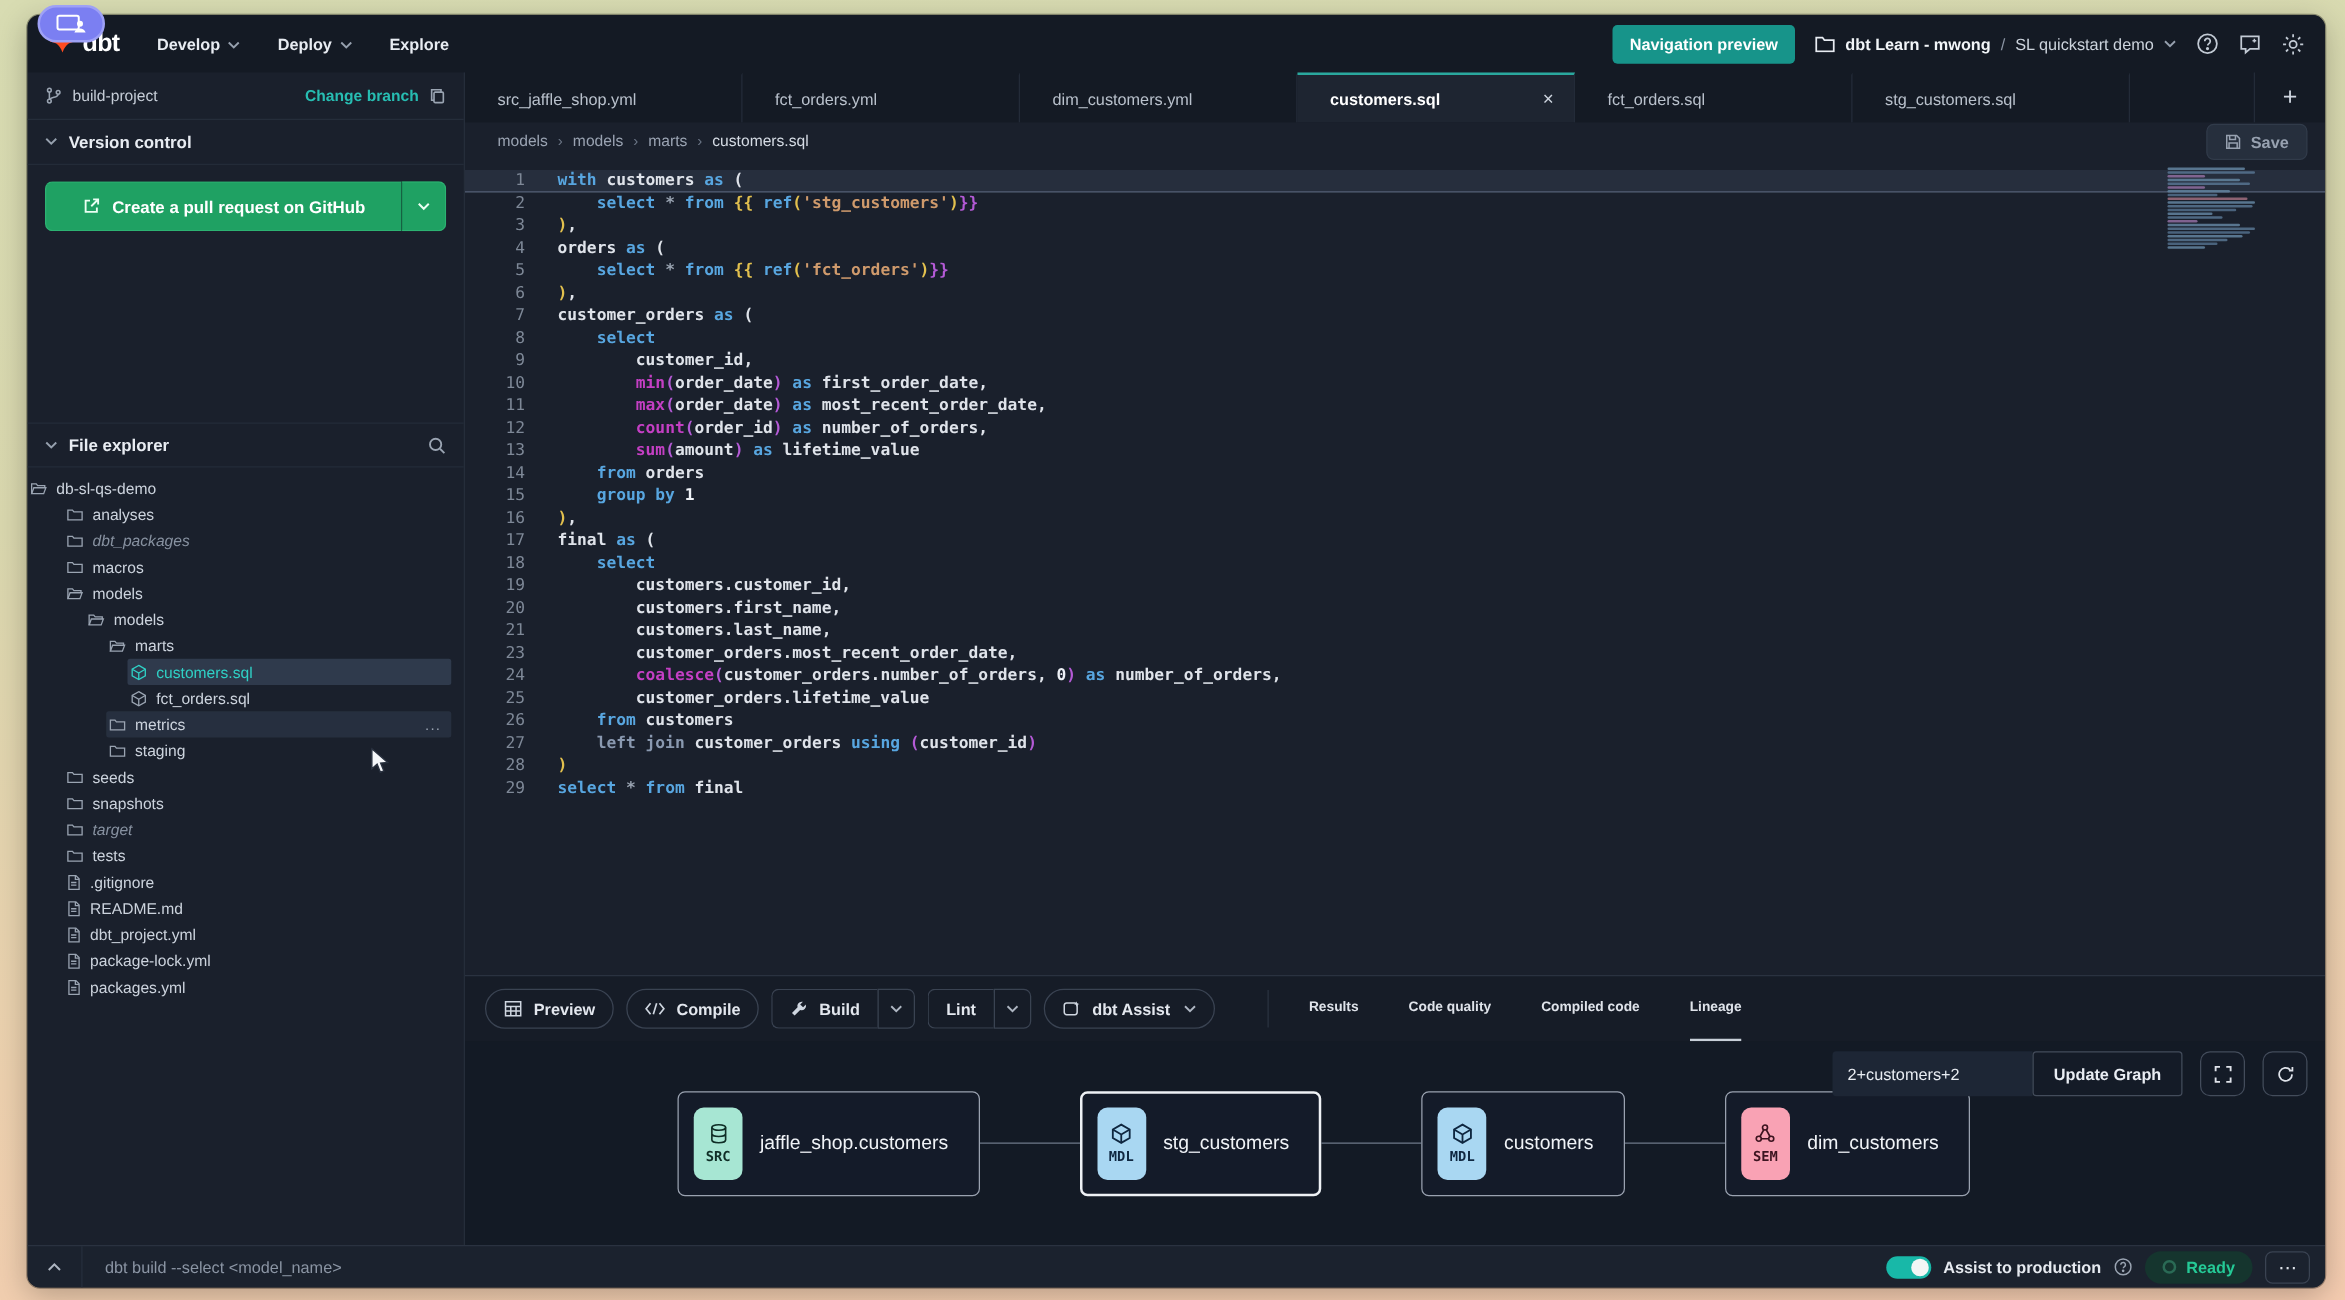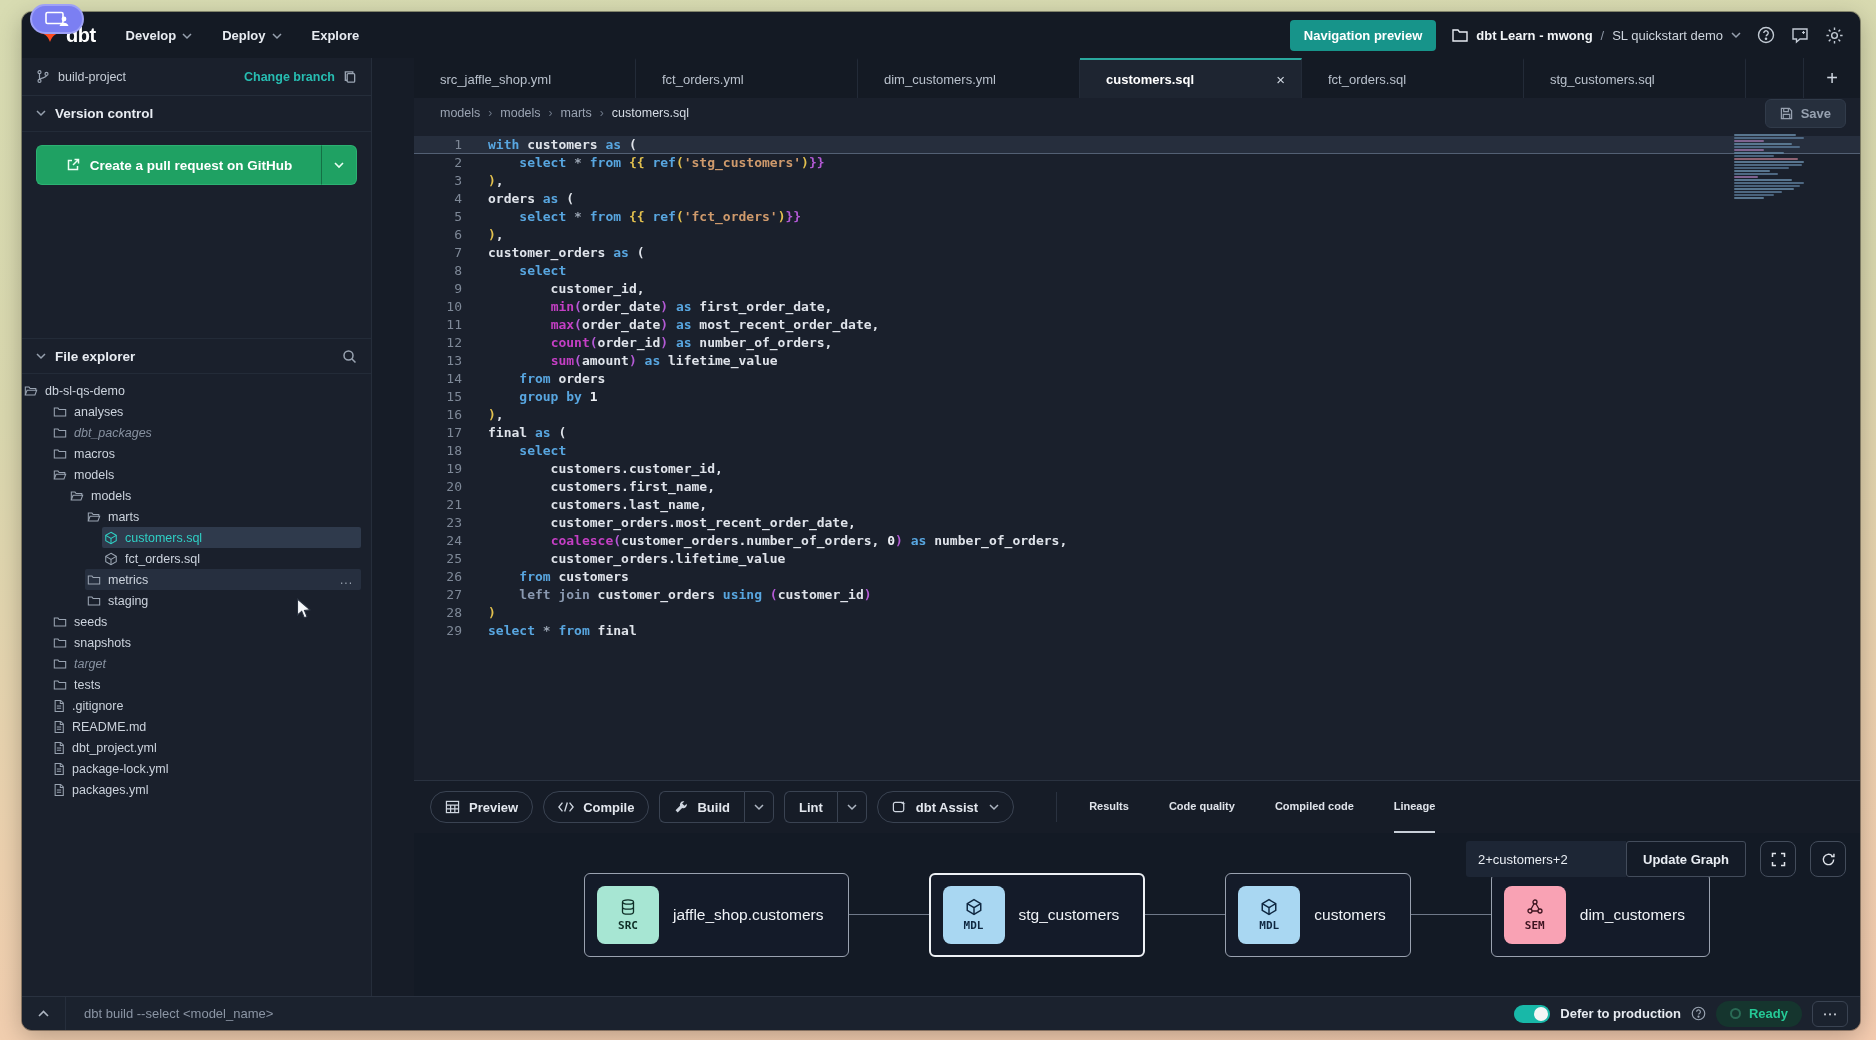--- a/index.html
+++ b/index.html
@@ -27,21 +27,21 @@
   .menu .car { color: #96a0ae; margin-top: 2px; }
   .nav-right { margin-left: auto; display: flex; align-items: center; gap: 16px; }
   .btn-preview { background: #17948a; color: #fff; font-weight: bold; font-size: 13px; border: none; border-radius: 4px; padding: 8px 14px; }
   .acct { display: flex; align-items: center; gap: 8px; }
   .acct .a1 { color: #f2f5f8; font-weight: bold; }
   .acct .sep { color: #8b95a4; }
   .acct .a2 { color: #cdd4dd; }
   .nav-ico { color: #c2cad4; display: flex; align-items: center; }
 
   
-  .mid { flex: 1; display: flex; min-height: 0; gap: 42px; }
+  .mid { flex: 1; display: flex; min-height: 0; }
   .sidebar { width: 350px; flex: 0 0 350px; background: #1a202c; border-right: 1px solid #252d3a; display: flex; flex-direction: column; position: relative; }
   .branch-row { height: 38px; display: flex; align-items: center; padding: 0 14px; gap: 8px; border-bottom: 1px solid #252d3a; }
   .branch-name { color: #c6cdd7; font-size: 12.5px; }
   .branch-right { margin-left: auto; display: flex; align-items: center; gap: 8px; }
   .change-branch { color: #27bdb2; font-weight: bold; font-size: 12.5px; }
   .sec-head { height: 36px; display: flex; align-items: center; gap: 9px; padding: 0 14px; border-bottom: 1px solid #232b38; color: #e8ecf2; font-weight: bold; font-size: 13.5px; }
   .sec-head .car { color: #96a0ae; }
   .pr-wrap { margin: 13px 14px; display: flex; }
   .pr-btn { flex: 1; background: #1fa163; border: 1px solid #2cb272; border-right: none; color: #fff; font-weight: bold; font-size: 13.5px; border-radius: 6px 0 0 6px; height: 40px; display: flex; align-items: center; justify-content: center; gap: 10px; }
   .pr-caret { width: 36px; background: #1fa163; border: 1px solid #2cb272; border-left: 1px solid rgba(6,40,26,.4); border-radius: 0 6px 6px 0; display: flex; align-items: center; justify-content: center; color: #eafff3; }
@@ -96,21 +96,21 @@
   .act .incar { color: #aeb6c2; margin-left: 2px; }
   .tb-div { width: 1px; height: 30px; background: #2a3240; margin: 0 22px 0 32px; }
   .ptabs { display: flex; gap: 40px; height: 52px; }
   .ptab { display: flex; align-items: center; color: #dfe3ea; font-size: 11px; font-weight: bold; border-bottom: 2px solid transparent; }
   .ptab.active { border-bottom: 2px solid #c8cfd8; }
 
   .lineage { flex: 1; background: #131a25; position: relative; overflow: hidden; }
   .lrow { position: absolute; inset: 0; display: flex; align-items: center; padding-left: 170px; }
   .lnode { background: #141b29; border: 1.5px solid #9aa2b0; border-radius: 6px; display: flex; align-items: center; gap: 14px; padding: 10px 24px 10px 12px; height: 84px; flex: 0 0 auto; }
   .lnode.sel { border: 2px solid #eef1f5; }
-  .lbadge { width: 62px; height: 58px; border-radius: 8px; display: flex; flex-direction: column; align-items: center; justify-content: center; gap: 3px; font-family: "DejaVu Sans Mono", monospace; font-size: 11px; font-weight: bold; }
+  .lbadge { width: 39px; height: 58px; border-radius: 8px; display: flex; flex-direction: column; align-items: center; justify-content: center; gap: 3px; font-family: "DejaVu Sans Mono", monospace; font-size: 11px; font-weight: bold; }
   .lbadge.source { background: #a7e6d3; color: #0f2e26; }
   .lbadge.model { background: #a9d7f2; color: #0f2740; }
   .lbadge.semantic { background: #f9a2b4; color: #3d1420; }
   .lname { color: #f0f3f7; font-size: 15.5px; font-weight: normal; }
   .lconn { width: 80px; height: 1.5px; background: #6f7989; flex: 0 0 80px; }
   .lctrl { position: absolute; top: 8px; right: 14px; display: flex; align-items: center; gap: 14px; z-index: 4; }
   .lsearchwrap { display: flex; align-items: stretch; height: 36px; }
   .lsearch { width: 160px; background: #1d2635; color: #e9edf3; font-size: 13px; display: flex; align-items: center; padding-left: 12px; border-radius: 3px 0 0 3px; }
   .lupdate { border: 1px solid #434c5b; background: #141b27; color: #e9edf3; font-weight: bold; font-size: 13px; padding: 0 16px; border-radius: 3px; display: flex; align-items: center; }
   .licobtn { width: 36px; height: 36px; border: 1px solid #434c5b; border-radius: 8px; background: #141b27; display: flex; align-items: center; justify-content: center; color: #dfe3ea; }
@@ -763,21 +763,21 @@
     <span class="sb-chev">
       <svg width="11" height="7" viewBox="0 0 11 7" fill="none" stroke="#aeb6c2" stroke-width="1.6">
           <path d="M1 6l4.5-4.5L10 6"></path>
         </svg>
     </span>
     <span class="sb-cmd">dbt build --select &lt;model_name&gt;</span>
     <span class="sb-right">
       <span class="toggle">
           <span class="knob"></span>
         </span>
-      <span class="defer-label">Defer to production</span>
+      <span class="defer-label">Assist to production</span>
       <span class="qmark">
         <svg width="15" height="15" viewBox="0 0 18 18" fill="none" stroke="#9aa4b2" stroke-width="1.4">
             <circle cx="9" cy="9" r="7.5"></circle>
             <path d="M6.8 7a2.2 2.2 0 114 1.2c-.6.8-1.6 1-1.6 2.1"></path>
             <circle cx="9" cy="12.8" r=".6" fill="#9aa4b2"></circle>
           </svg>
       </span>
       <span class="ready-pill">
         <span class="spin"></span>
         <span>Ready</span>

